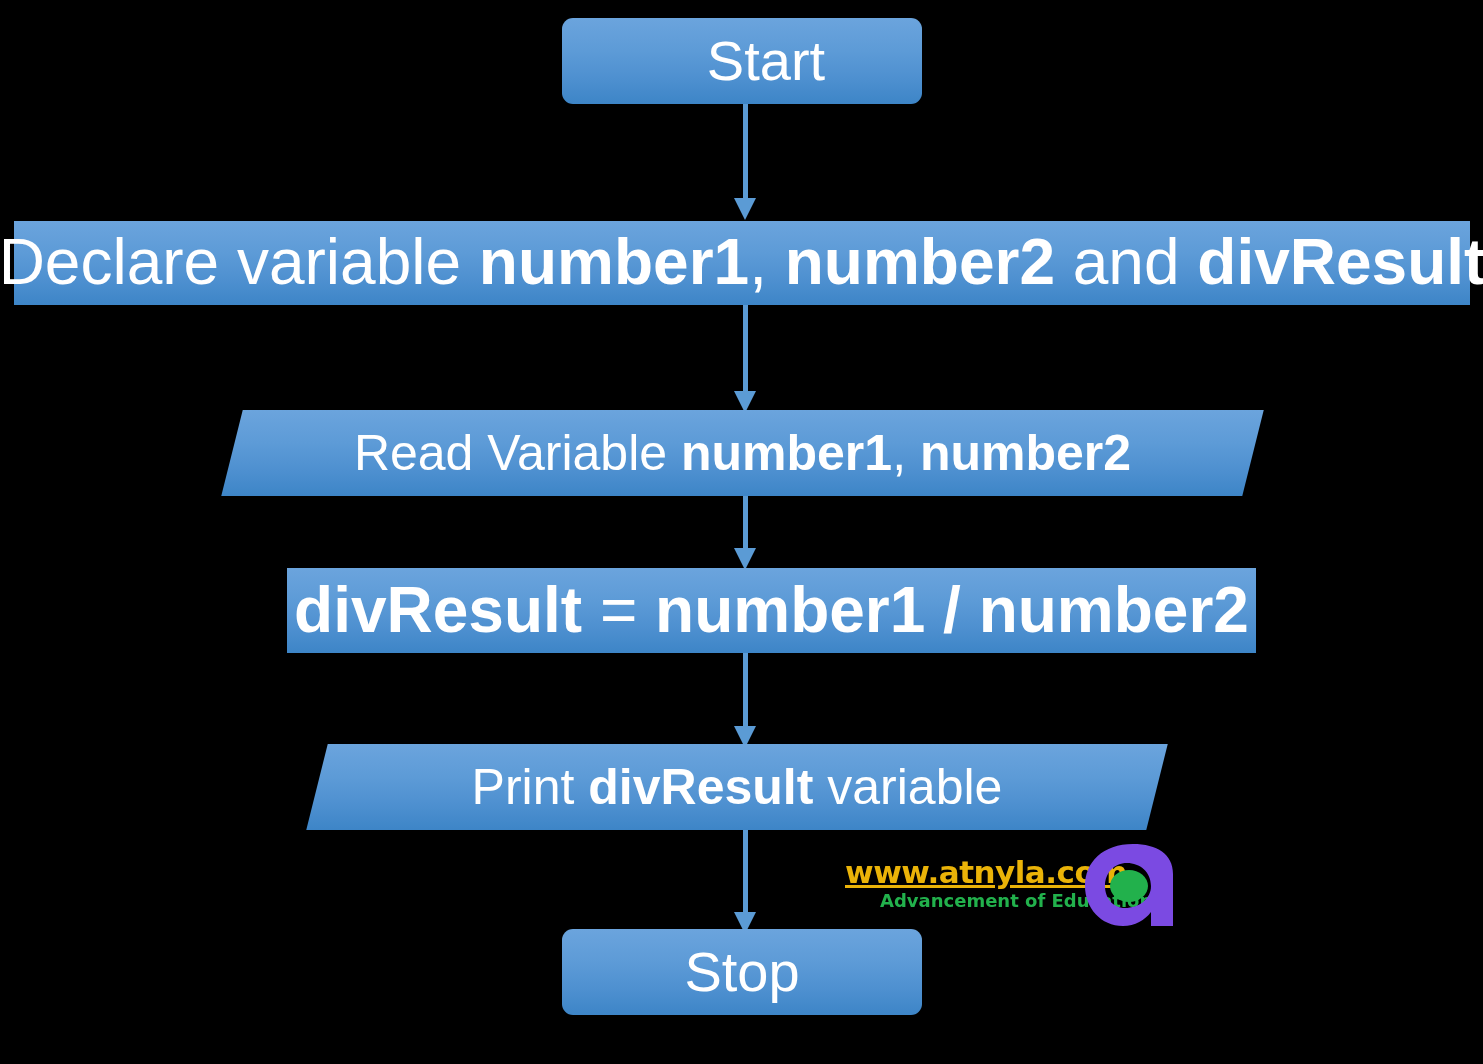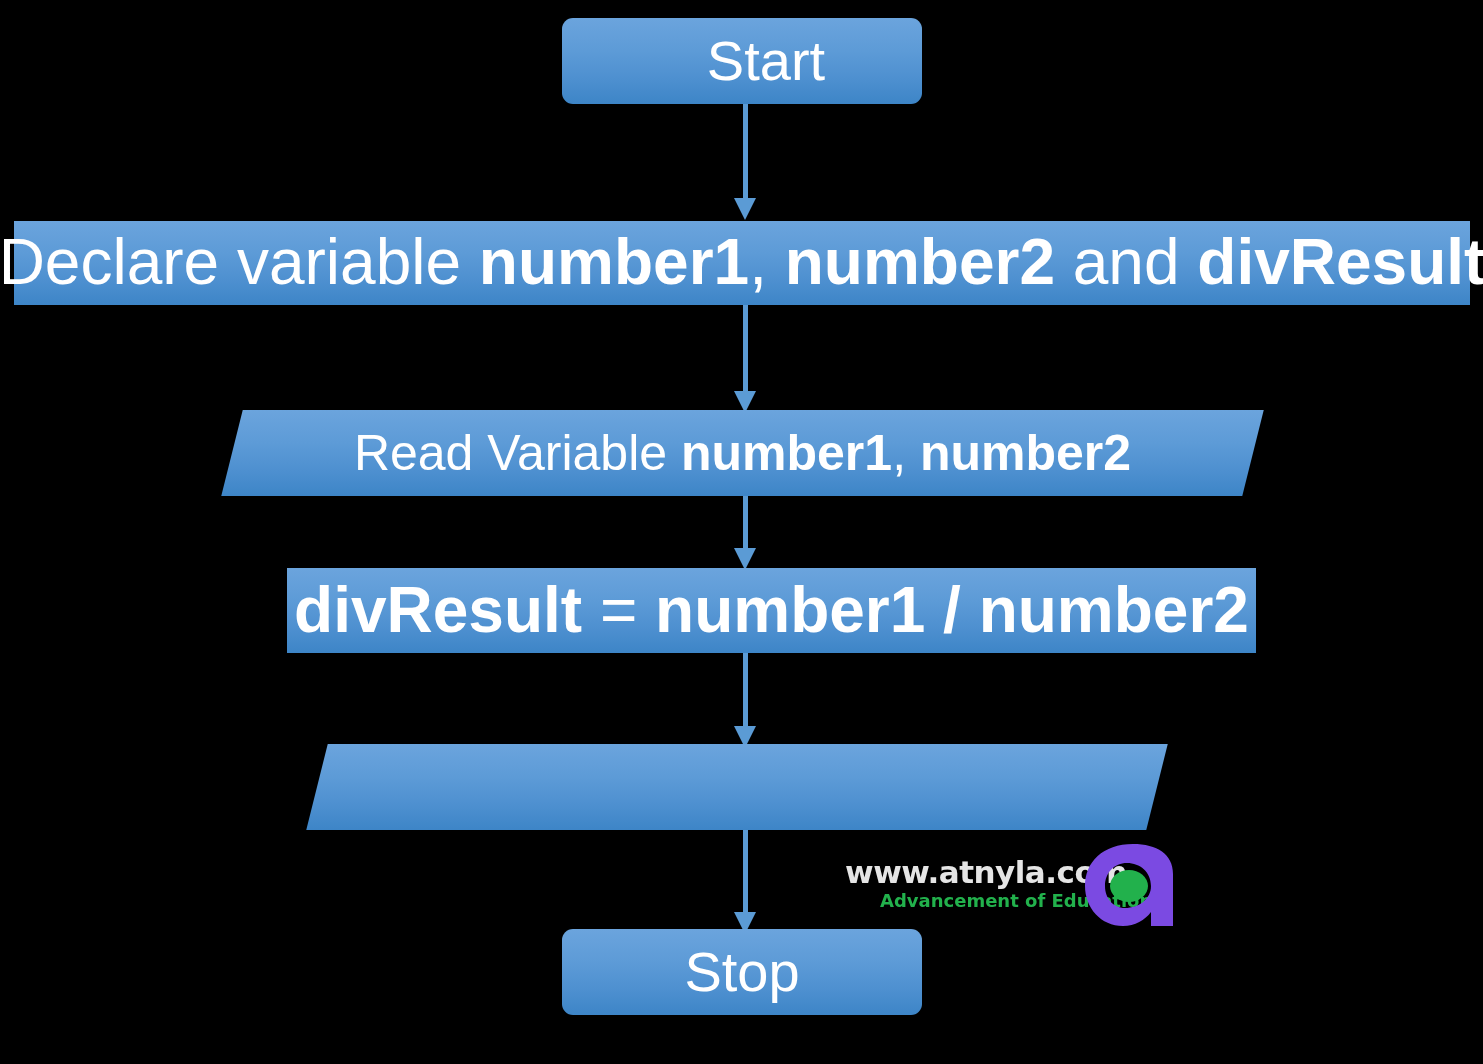--- a/index.html
+++ b/index.html
@@ -99,23 +99,24 @@
     height: 92px;
     z-index: 5;
   }
   #logo .logo-url {
     position: absolute;
     left: 0px;
     top: 14px;
     font-size: 31px;
     font-weight: bold;
     letter-spacing: -0.5px;
-    color: #e5e5e5;
+    color: #eab308;
     font-family: "DejaVu Sans", sans-serif;
     white-space: nowrap;
+    text-decoration: underline;
   }
   #logo .logo-tag {
     position: absolute;
     left: 35px;
     top: 50px;
     font-size: 18px;
     font-weight: bold;
     color: #22b14c;
     font-family: "DejaVu Sans", sans-serif;
     white-space: nowrap;
@@ -178,20 +179,23 @@
   </div>
 
   <div class="node process" style="left:257px; top:568px; width:969px; height:85px;margin-left:30px;">
     <span class="label">
       <b>divResult</b><span class="reg"> = </span><b>number1 / number2</b>
     </span>
   </div>
 
   <div class="node io" style="left:317px; top:744px; width:840px; height:86px;">
     <span class="skin"></span>
+    <span class="label">
+      <span class="reg">Print </span><b>divResult</b><span class="reg"> variable</span>
+    </span>
   </div>
 
   <div class="node terminator" style="left:562px; top:929px; width:360px; height:86px;text-align:right;">
     <span class="label">
       <span class="reg">Stop</span>
     </span>
   </div>
 
   <div id="logo">
     <div class="logo-url">www.atnyla.com</div>

